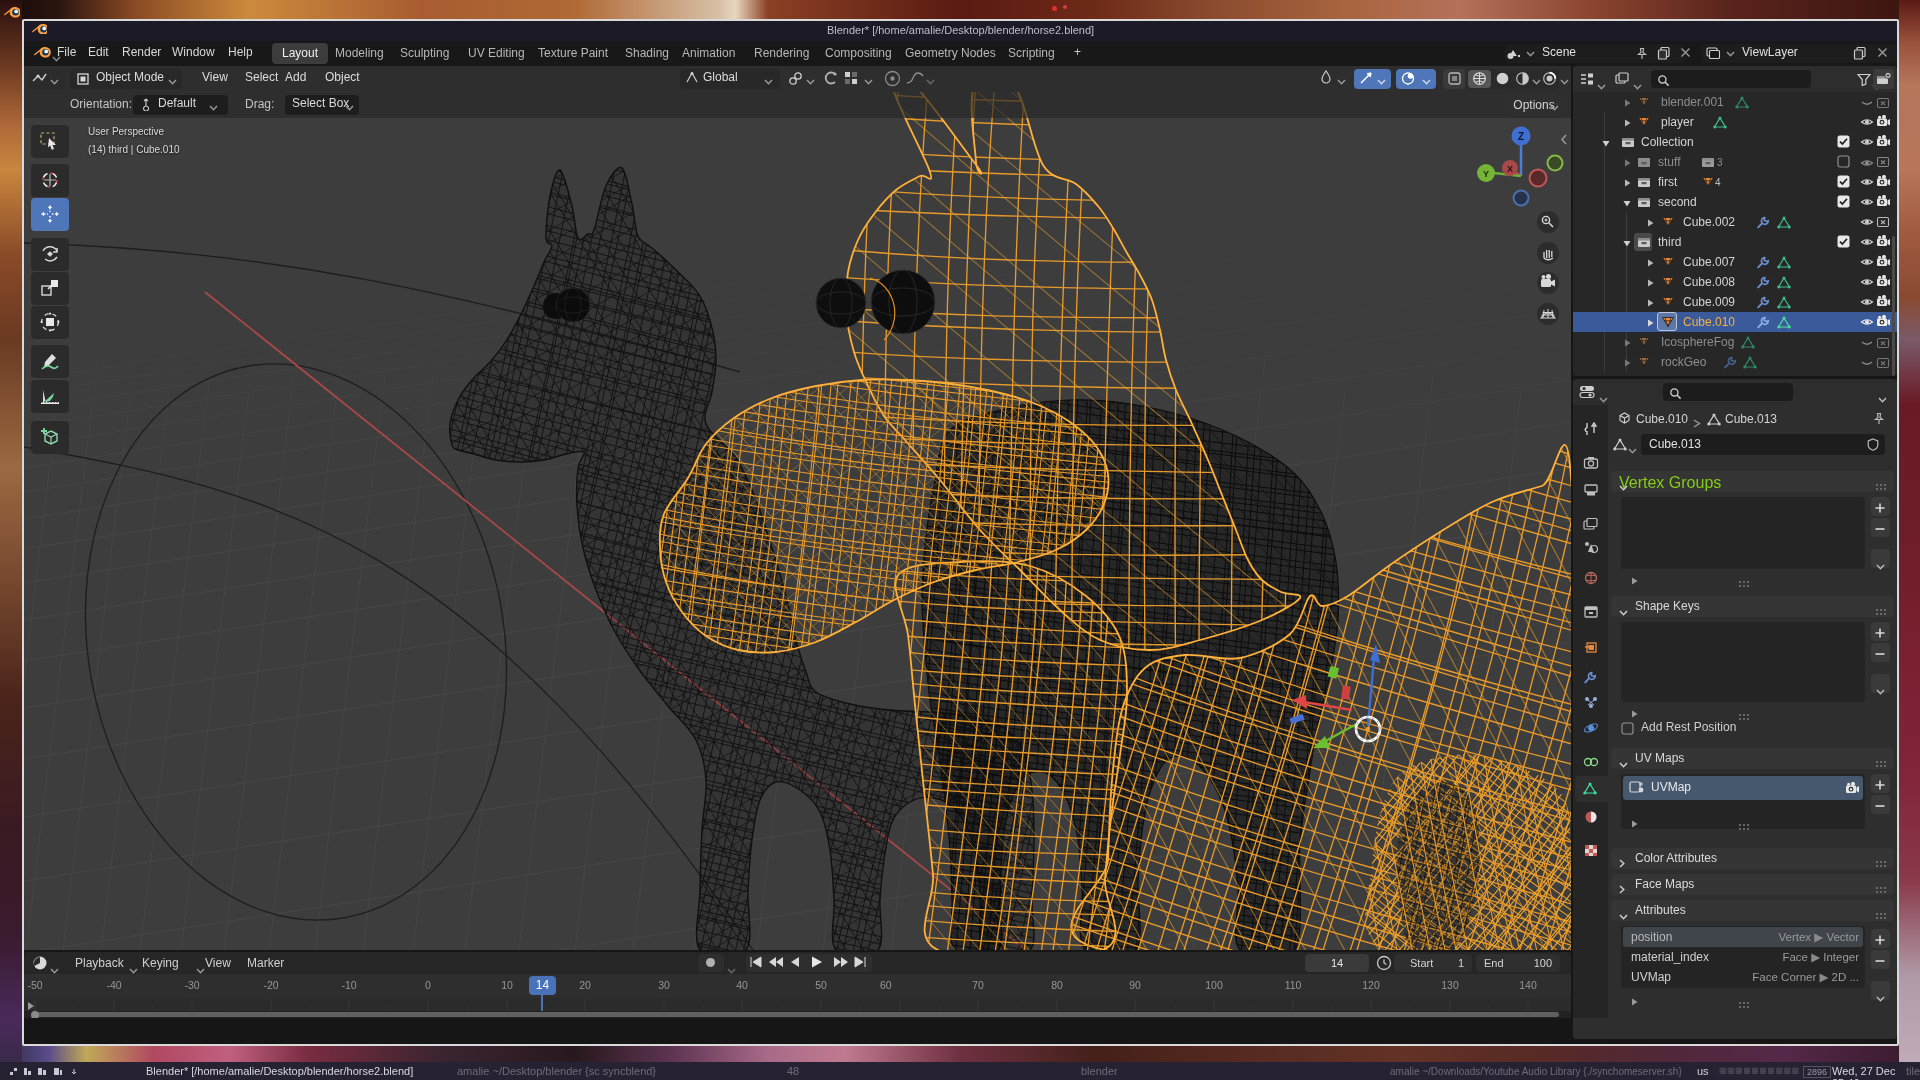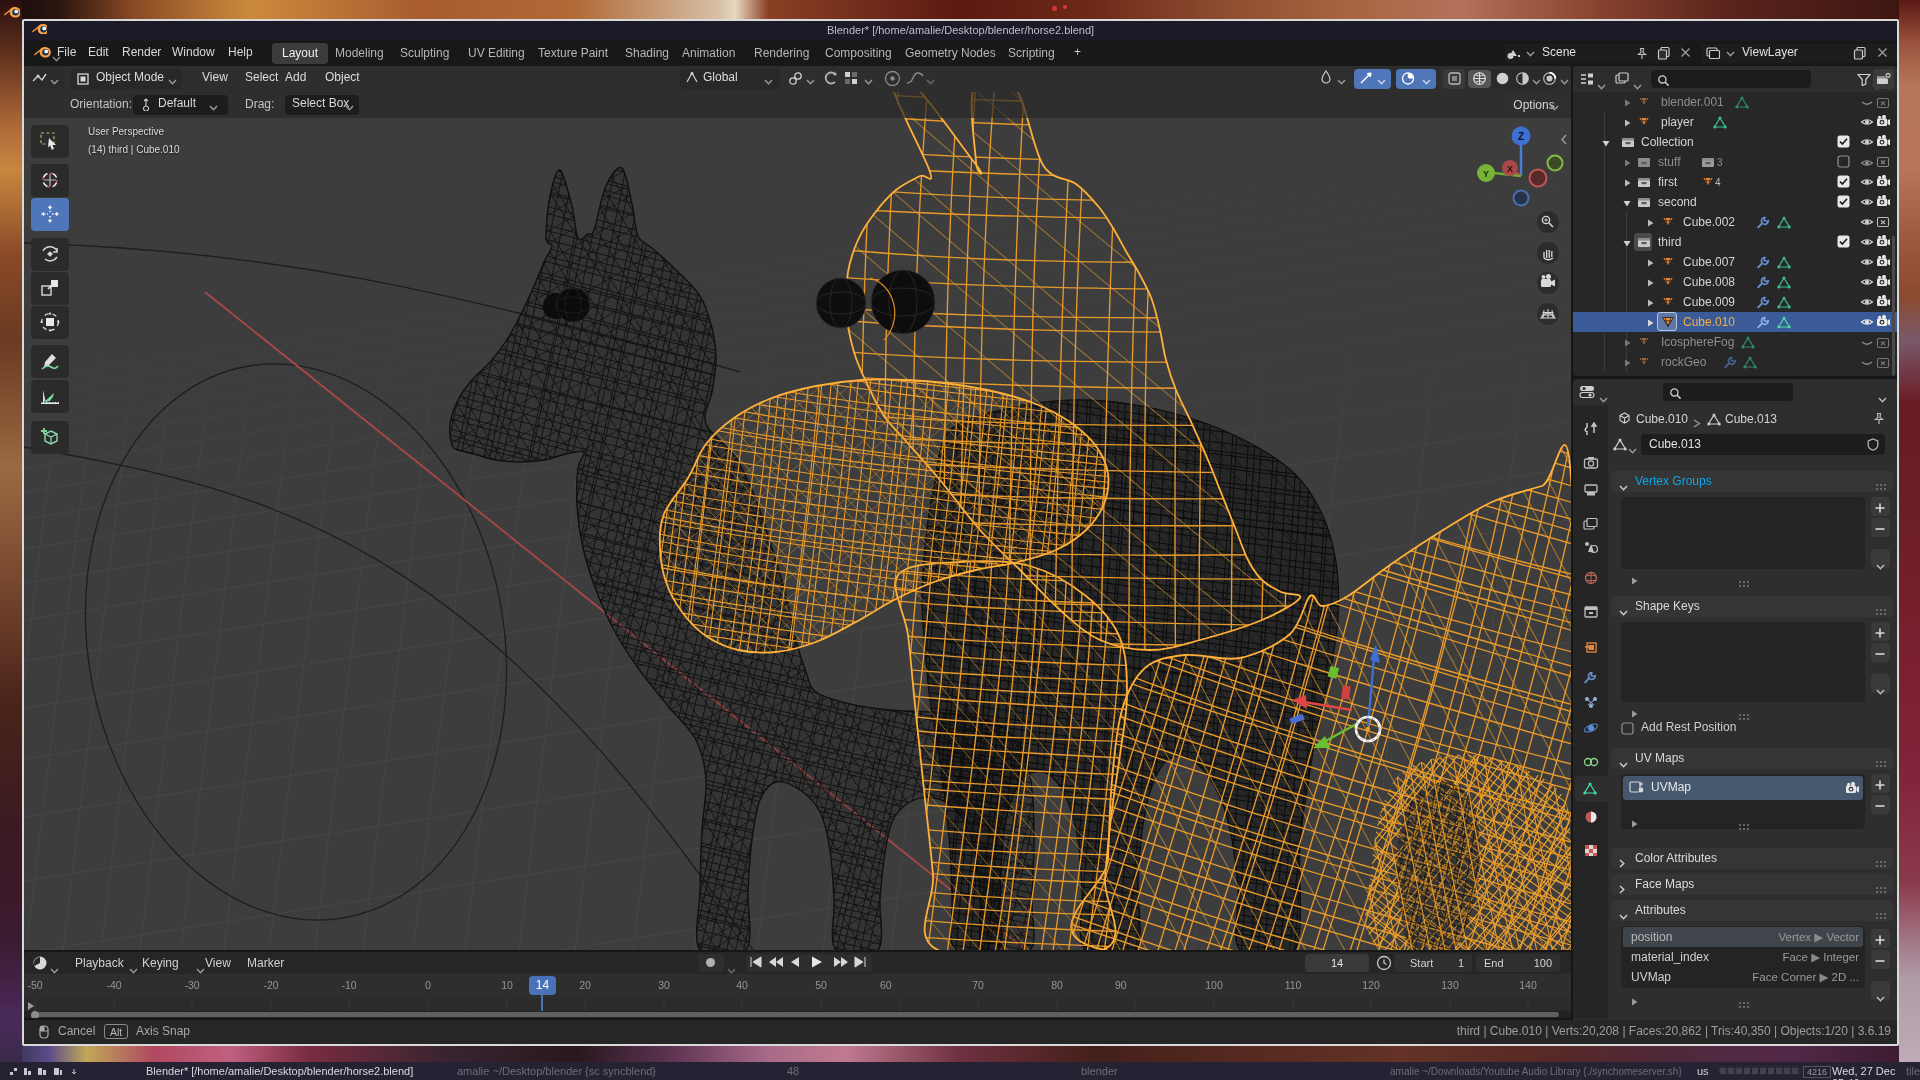--- a/index.html
+++ b/index.html
@@ -2568,21 +2568,21 @@
           </svg></div>
         <div class="fld" style="left:68px;top:55px;width:244px;height:21px;background:#1d1d1d"></div>
         <div class="abs" style="left:76px;top:58px;font-size:12px;color:#e0e0e0">Cube.013</div>
         <div class="abs" style="left:294px;top:58px"><svg width="12" height="13" viewBox="0 0 12 13">
             <path d="M6,1 L10.8,3 V7 Q10.8,10.5 6,12.2 Q1.2,10.5 1.2,7 V3 Z" fill="none" stroke="#b9b9b9" stroke-width="1.2"></path>
           </svg></div>
         <div class="abs" style="left:38px;top:92px;width:283px;height:21px;background:#353535;border-radius:4px"></div>
         <div class="abs" style="left:46px;top:98px"><svg width="9" height="6" viewBox="0 0 9 6">
             <path d="M1,1 L4.5,4.8 L8,1" fill="none" stroke="#cfcfcf" stroke-width="1.4"></path>
           </svg></div>
-        <div class="abs" style="left:62px;top:95px;font-size:12px;color:#0ea5e9">Vertex Groups</div>
+        <div class="abs" style="left:46px;top:95px;font-size:16px;color:#84cc16">Vertex Groups</div>
         <div class="abs" style="left:302px;top:98px"><svg width="12" height="8" viewBox="0 0 12 8">
             <g fill="#7d7d7d">
               <circle cx="2" cy="2" r="1"></circle>
               <circle cx="6" cy="2" r="1"></circle>
               <circle cx="10" cy="2" r="1"></circle>
               <circle cx="2" cy="6" r="1"></circle>
               <circle cx="6" cy="6" r="1"></circle>
               <circle cx="10" cy="6" r="1"></circle>
             </g>
           </svg></div>
@@ -2849,21 +2849,21 @@
       <div class="abs" style="left:305px;top:27px;width:40px;text-align:center;font-size:10.5px;color:#969696">-10</div>
       <div class="abs" style="left:384px;top:27px;width:40px;text-align:center;font-size:10.5px;color:#969696">0</div>
       <div class="abs" style="left:463px;top:27px;width:40px;text-align:center;font-size:10.5px;color:#969696">10</div>
       <div class="abs" style="left:541px;top:27px;width:40px;text-align:center;font-size:10.5px;color:#969696">20</div>
       <div class="abs" style="left:620px;top:27px;width:40px;text-align:center;font-size:10.5px;color:#969696">30</div>
       <div class="abs" style="left:698px;top:27px;width:40px;text-align:center;font-size:10.5px;color:#969696">40</div>
       <div class="abs" style="left:777px;top:27px;width:40px;text-align:center;font-size:10.5px;color:#969696">50</div>
       <div class="abs" style="left:856px;top:27px;width:40px;text-align:left;font-size:10.5px;color:#969696">60</div>
       <div class="abs" style="left:934px;top:27px;width:40px;text-align:center;font-size:10.5px;color:#969696">70</div>
       <div class="abs" style="left:1013px;top:27px;width:40px;text-align:center;font-size:10.5px;color:#969696">80</div>
-      <div class="abs" style="left:1091px;top:27px;width:40px;text-align:left;font-size:10.5px;color:#969696">90</div>
+      <div class="abs" style="left:1091px;top:27px;width:40px;text-align:center;font-size:10.5px;color:#969696">90</div>
       <div class="abs" style="left:1170px;top:27px;width:40px;text-align:center;font-size:10.5px;color:#969696">100</div>
       <div class="abs" style="left:1249px;top:27px;width:40px;text-align:center;font-size:10.5px;color:#969696">110</div>
       <div class="abs" style="left:1327px;top:27px;width:40px;text-align:center;font-size:10.5px;color:#969696">120</div>
       <div class="abs" style="left:1406px;top:27px;width:40px;text-align:center;font-size:10.5px;color:#969696">130</div>
       <div class="abs" style="left:1484px;top:27px;width:40px;text-align:center;font-size:10.5px;color:#969696">140</div>
       <div class="abs" style="left:0;top:46px;width:1547px;height:13px;background:#2b2b2b"></div>
       <div class="abs" style="left:0;top:46px"><svg width="1547" height="13" viewBox="0 0 1547 13">
           <line x1="11" y1="0" x2="11" y2="13" stroke="#383838"></line>
           <line x1="50" y1="6" x2="50" y2="13" stroke="#333333"></line>
           <line x1="90" y1="0" x2="90" y2="13" stroke="#383838"></line>
@@ -2907,31 +2907,20 @@
         </svg></div>
       <div class="abs" style="left:2px;top:46px"><svg width="10" height="12" viewBox="0 0 10 12">
           <path d="M2,2 L8,6 L2,10 Z" fill="#9a9a9a"></path>
         </svg></div>
       <div class="abs" style="left:505px;top:24px;width:27px;height:19px;background:#4a72b8;border-radius:4px;text-align:center;line-height:19px;font-size:12px;color:#fff">14</div>
       <div class="abs" style="left:517px;top:43px;width:2px;height:16px;background:#4a72b8"></div>
       <div class="abs" style="left:0;top:59px;width:1547px;height:7px;background:#222222"></div>
       <div class="abs" style="left:9px;top:60px;width:1526px;height:5px;background:#606060;border-radius:3px"></div>
       <div class="abs" style="left:7px;top:59px;width:8px;height:8px;background:#8a8a8a;border-radius:50%"></div>
     </div>
-    <div class="statusbar">
-      <div class="abs" style="left:14px;top:5px"><svg width="12" height="14" viewBox="0 0 12 14">
-          <rect x="2" y="1" width="8" height="12" rx="3.5" fill="none" stroke="#a8a8a8" stroke-width="1.2"></rect>
-          <path d="M6,1 V6 M2,6 H10" stroke="#a8a8a8" stroke-width="1.1"></path>
-          <rect x="2" y="1" width="4" height="5" fill="#a8a8a8"></rect>
-        </svg></div>
-      <div class="abs" style="left:34px;top:4px">Cancel</div>
-      <div class="abs" style="left:80px;top:4px;padding:0 5px;height:15px;line-height:14px;border:1px solid #8a8a8a;border-radius:3px;font-size:10.5px;color:#b8b8b8">Alt</div>
-      <div class="abs" style="left:112px;top:4px">Axis Snap</div>
-      <div class="abs" style="right:6px;top:4px;color:#9e9e9e">third | Cube.010 | Verts:20,208 | Faces:20,862 | Tris:40,350 | Objects:1/20 | 3.6.19</div>
-    </div>
   </div>
 <div class="taskbar">
     <div class="abs" style="left:8px;top:4px"><svg width="120" height="11" viewBox="0 0 120 11">
         <g fill="#c8c8d0">
 <rect x="2" y="6" width="3" height="3"></rect>
           <rect x="6" y="2" width="3" height="3"></rect>
 <rect x="16" y="2" width="3" height="7"></rect>
           <rect x="20" y="5" width="3" height="4"></rect>
 <rect x="30" y="2" width="4" height="7"></rect>
           <rect x="35" y="4" width="3" height="5"></rect>
@@ -2940,15 +2929,15 @@
 <path d="M66,3 v5 m-2,-2 l2,2 l2,-2" stroke="#c8c8d0" stroke-width="1" fill="none"></path>
 </g>
       </svg></div>
     <div class="abs" style="left:146px;top:3px;color:#d8d8e0">Blender* [/home/amalie/Desktop/blender/horse2.blend]</div>
     <div class="abs" style="left:457px;top:3px;color:#6f6b78">amalie ~/Desktop/blender {sc syncblend}</div>
     <div class="abs" style="left:787px;top:3px;color:#6f6b78">48</div>
     <div class="abs" style="left:1081px;top:3px;color:#6f6b78">blender</div>
     <div class="abs" style="left:1390px;top:4px;color:#6f6b78;font-size:10px">amalie ~/Downloads/Youtube Audio Library {./synchomeserver.sh}</div>
     <div class="abs" style="left:1697px;top:3px;color:#d0d0d8">us</div>
     <div class="abs" style="left:1719px;top:4px;color:#56525e;font-size:8px;letter-spacing:0.5px">▦▦▦▦▦▦▦▦▦▦</div>
-    <div class="abs" style="left:1803px;top:4px;padding:0 3px;border:1px solid #56525e;font-size:9px;color:#9a96a4">4216</div>
+    <div class="abs" style="left:1803px;top:4px;padding:0 3px;border:1px solid #56525e;font-size:9px;color:#9a96a4">2896</div>
     <div class="abs" style="left:1832px;top:3px;color:#d8d8e0">Wed, 27 Dec 05:46</div>
     <div class="abs" style="left:1906px;top:3px;color:#6f6b78">tile</div>
   </div>
 </body></html>

